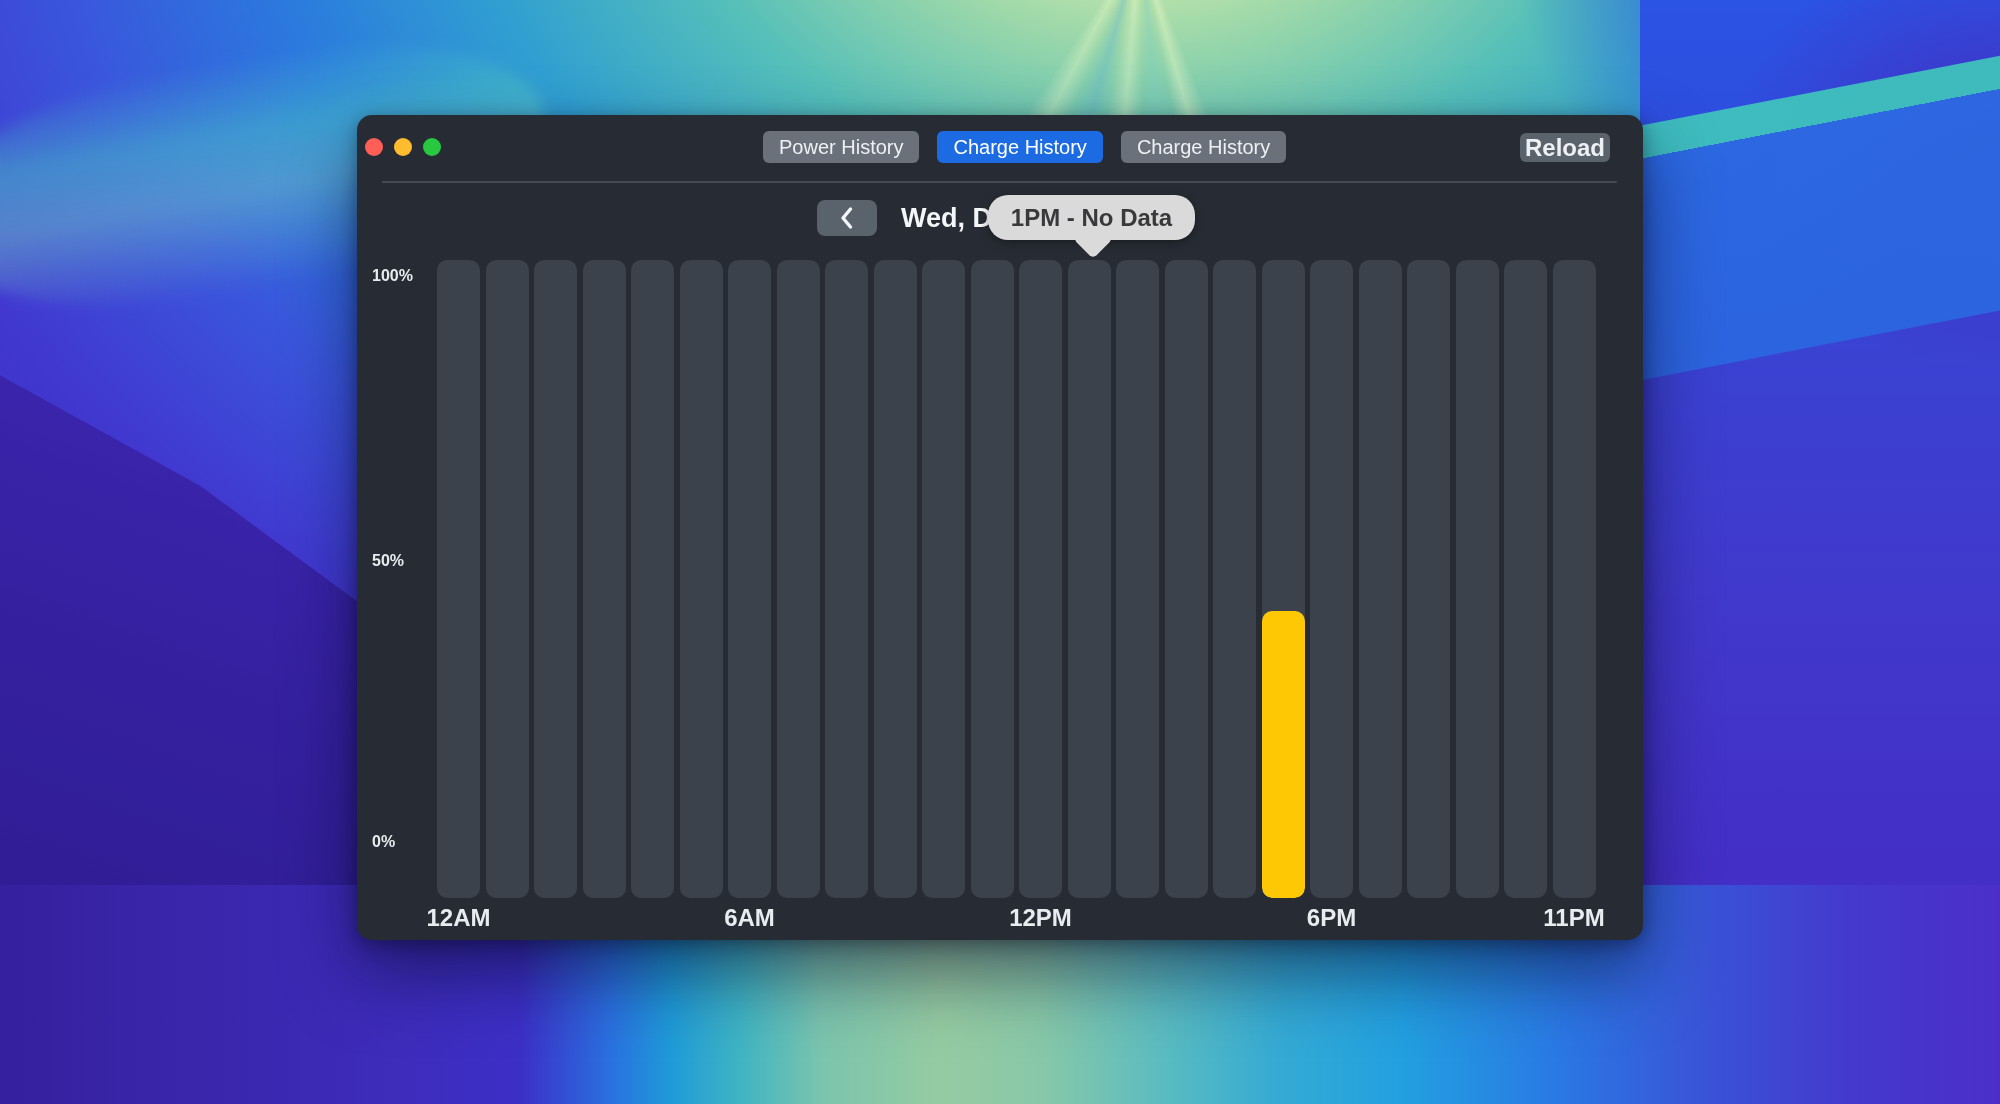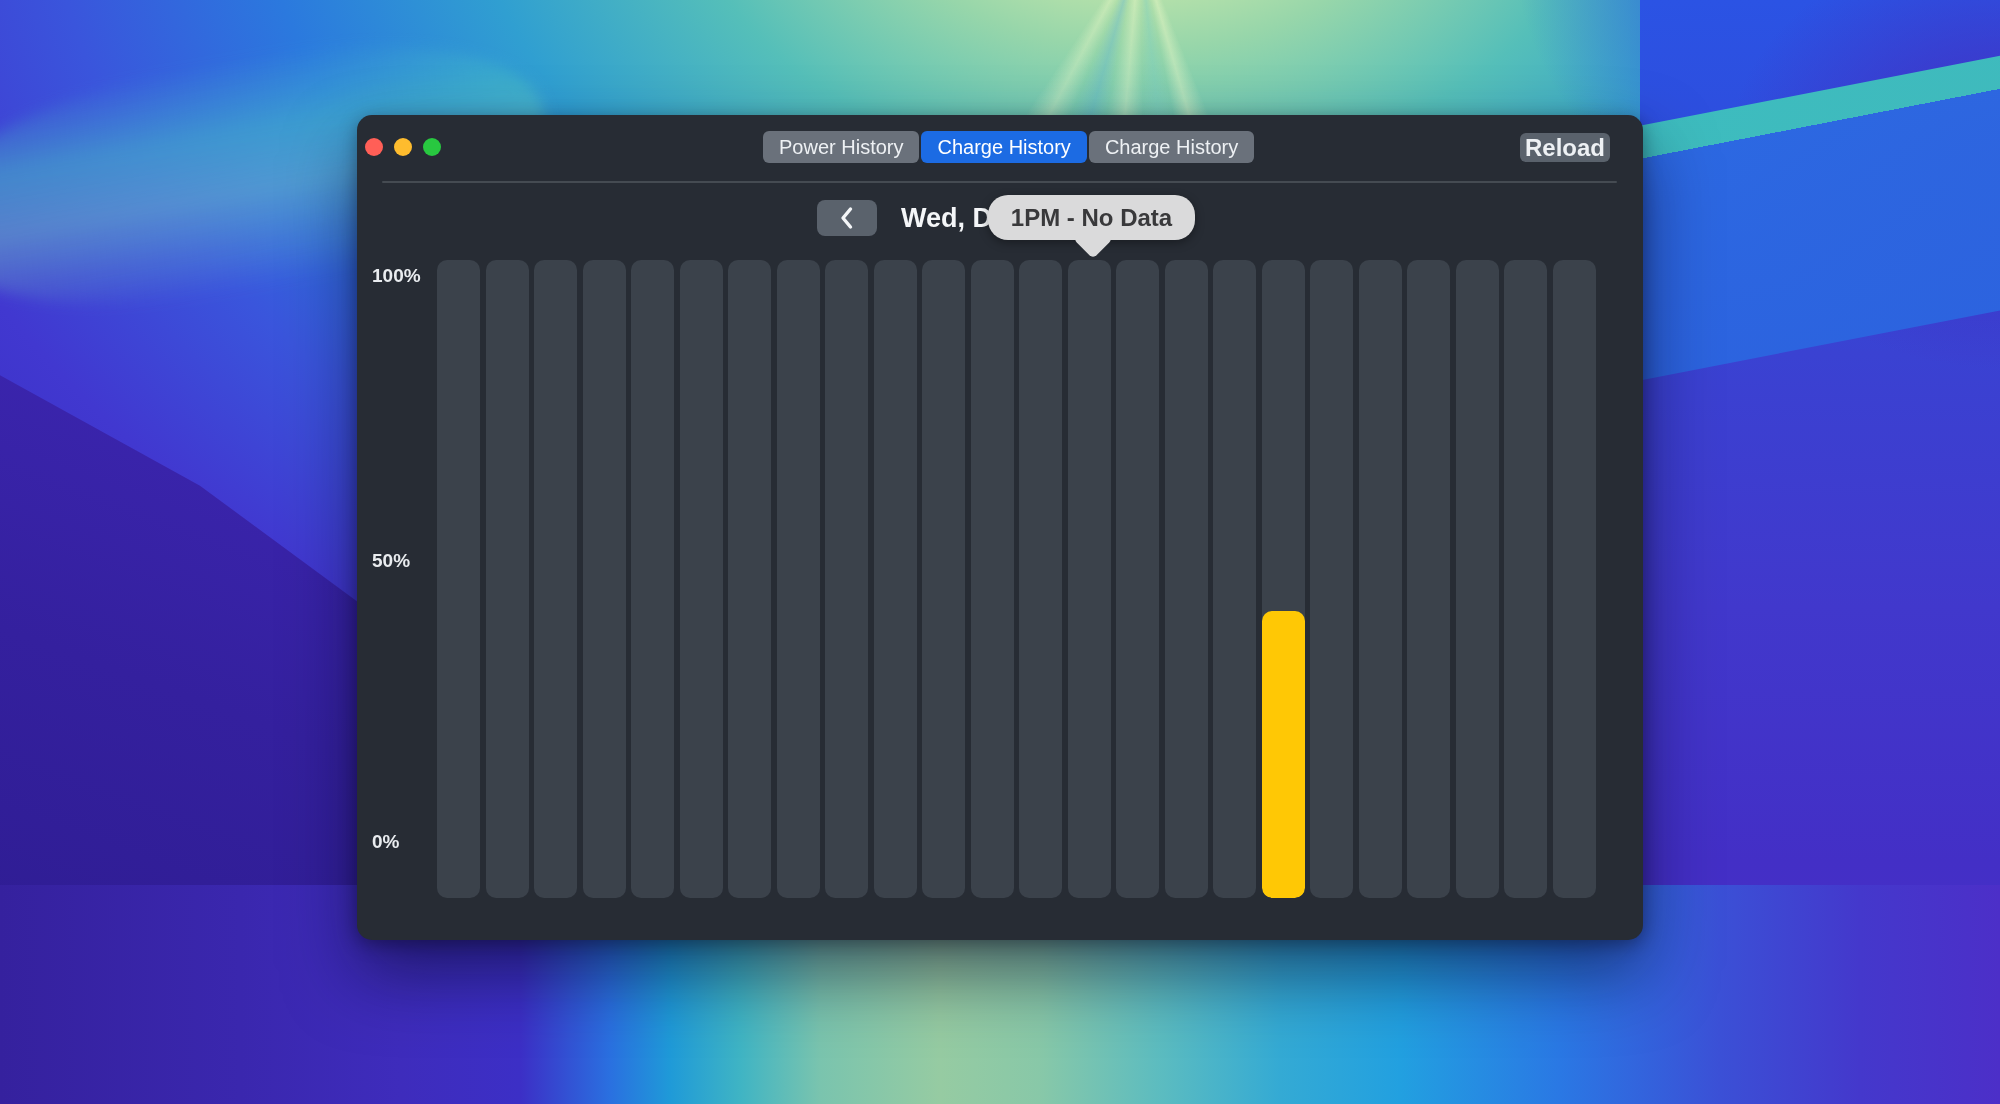--- a/index.html
+++ b/index.html
@@ -45,21 +45,21 @@
       #35219e 0%,#3a27ae 12%,#3e2cbc 20%,#3c2fc6 26%,
       #2a70e0 30.5%,#1f9ad8 33.5%,#3fb4c4 37%,#7ac4ae 41%,
       #96cba2 47%,#88c8a8 52%,#5cbcc0 58%,#34aad4 64%,
       #22a0e0 70%,#2a78e4 78%,#3b50d6 86%,#4438cc 93%,#4c2fc8 100%);}
   
   .window{position:absolute;left:357px;top:115px;width:1286px;height:825px;z-index:2;
     background:var(--window-bg);border-radius:15px;
     box-shadow:0 34px 70px rgba(8,8,40,.55), 0 4px 18px rgba(0,0,0,.35);}
   .traffic{position:absolute;top:23px;left:8px;display:flex;gap:11px;}
   .dot{width:18px;height:18px;border-radius:50%;}
-  .seg-bar{position:absolute;left:406px;top:16px;height:32px;display:flex;gap:2px;}
+  .seg-bar{position:absolute;left:406px;top:16px;height:32px;display:flex;gap:18px;}
   .segment{height:32px;display:flex;align-items:center;padding:0 16px;
     background:var(--segment-bg);color:#eef1f4;font-size:20px;font-weight:500;
     border-radius:6px;white-space:nowrap;cursor:default;}
   .segment.active{background:var(--accent);color:#ffffff;}
   .reload-btn{position:absolute;left:1163px;top:18px;width:90px;height:29px;
     background:var(--button-bg);color:#eef1f4;font-size:24px;font-weight:600;
     border:none;border-radius:6px;display:flex;align-items:center;justify-content:center;}
   .tb-divider{position:absolute;left:25px;top:66px;width:1235px;height:2px;
     background:#454b52;border-radius:1px;}
   
@@ -71,21 +71,21 @@
   
   .tooltip{position:absolute;left:631px;top:80px;width:207px;height:45px;z-index:30;
     background:var(--tooltip-bg);border-radius:20px;
     display:flex;align-items:center;justify-content:center;
     box-shadow:0 3px 10px rgba(0,0,0,.35);}
   .tooltip::after{content:"";position:absolute;left:91px;top:30px;width:28px;height:28px;
     background:var(--tooltip-bg);border-radius:5px;transform:rotate(45deg);z-index:-1;}
   .tooltip-text{color:#39393b;font-size:24px;font-weight:700;white-space:nowrap;}
   
   .y-axis span{position:absolute;left:15px;transform:translateY(-50%);
-    color:#e9ecef;font-size:19px;font-weight:700;}
+    color:#e9ecef;font-size:16px;font-weight:700;}
   .bars{position:absolute;left:80px;top:145px;width:1159px;height:638px;
     display:flex;gap:5.5px;}
   .track{flex:1;position:relative;background:var(--track);border-radius:10px;overflow:hidden;}
   .fill{position:absolute;left:0;right:0;bottom:0;background:var(--bar);border-radius:10px;}
   .x-axis{position:absolute;left:80px;top:790px;width:1159px;height:26px;}
   .x-axis span{position:absolute;top:0;transform:translateX(-50%);line-height:26px;
     color:#e9ecef;font-size:24px;font-weight:700;white-space:nowrap;}
 </style>
 </head>
 <body>
@@ -155,18 +155,25 @@
         <div class="fill" style="height: 45%;"></div>
       </div>
       <div class="track"></div>
       <div class="track"></div>
       <div class="track"></div>
       <div class="track"></div>
       <div class="track"></div>
       <div class="track"></div>
     </div>
 
+  <div class="x-axis">
+      <span style="left: 21.5px;">12AM</span>
+      <span style="left: 312.5px;">6AM</span>
+      <span style="left: 603.5px;">12PM</span>
+      <span style="left: 894.5px;">6PM</span>
+      <span style="left: 1137px;">11PM</span>
+    </div>
 
   <div class="tooltip">
     <span class="tooltip-text">1PM - No Data</span>
   </div>
 
 </div>
 
 </body></html>

